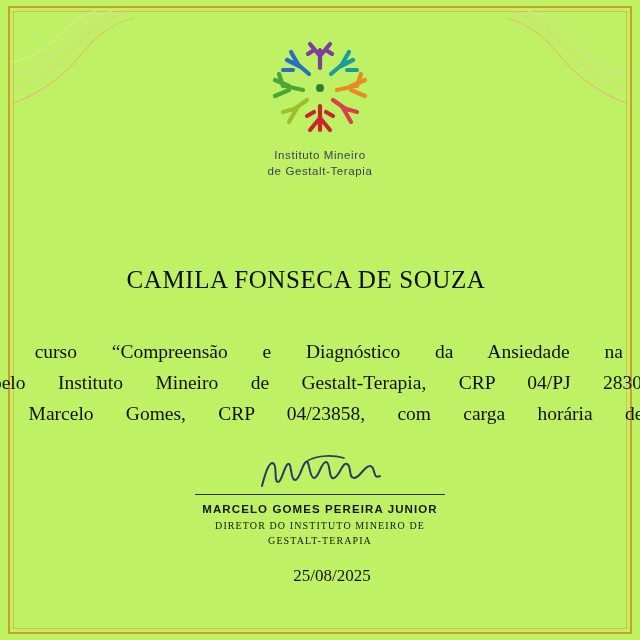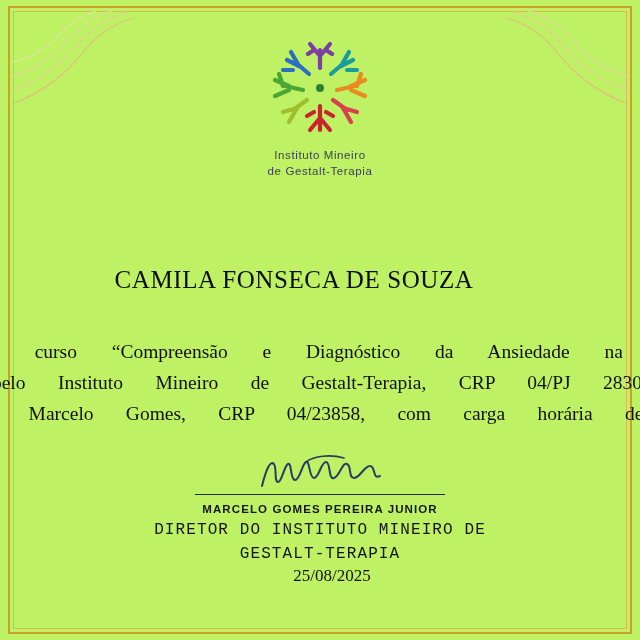--- a/index.html
+++ b/index.html
@@ -96,20 +96,21 @@
 
   .recipient {
     position: absolute;
     top: 266px;
     left: 0;
     width: 588px;
     text-align: center;
     font-size: 25px;
     letter-spacing: 0.6px;
     color: #0d0d0d;
+    padding-left: 12px;
   }
 
   
   .body-text {
     position: absolute;
     top: 336px;
     left: -60px;
     width: 760px;
     text-align: justify;
     text-align-last: justify;
@@ -141,22 +142,22 @@
   }
   .sig-name {
     font-family: "Liberation Sans", sans-serif;
     font-size: 11.5px;
     font-weight: bold;
     letter-spacing: 1.1px;
     color: #161616;
     line-height: 1.5;
   }
   .sig-role {
-    font-family: Liberation Mono, monospace;
-    font-size: 16px;
+    font-family: Liberation Serif, serif;
+    font-size: 10px;
     letter-spacing: 1.1px;
     color: #161616;
     line-height: 1.5;
   }
   .sig-role .r2 { display: block; }
 
   .date {
     position: absolute;
     top: 566px;
     left: 0;

